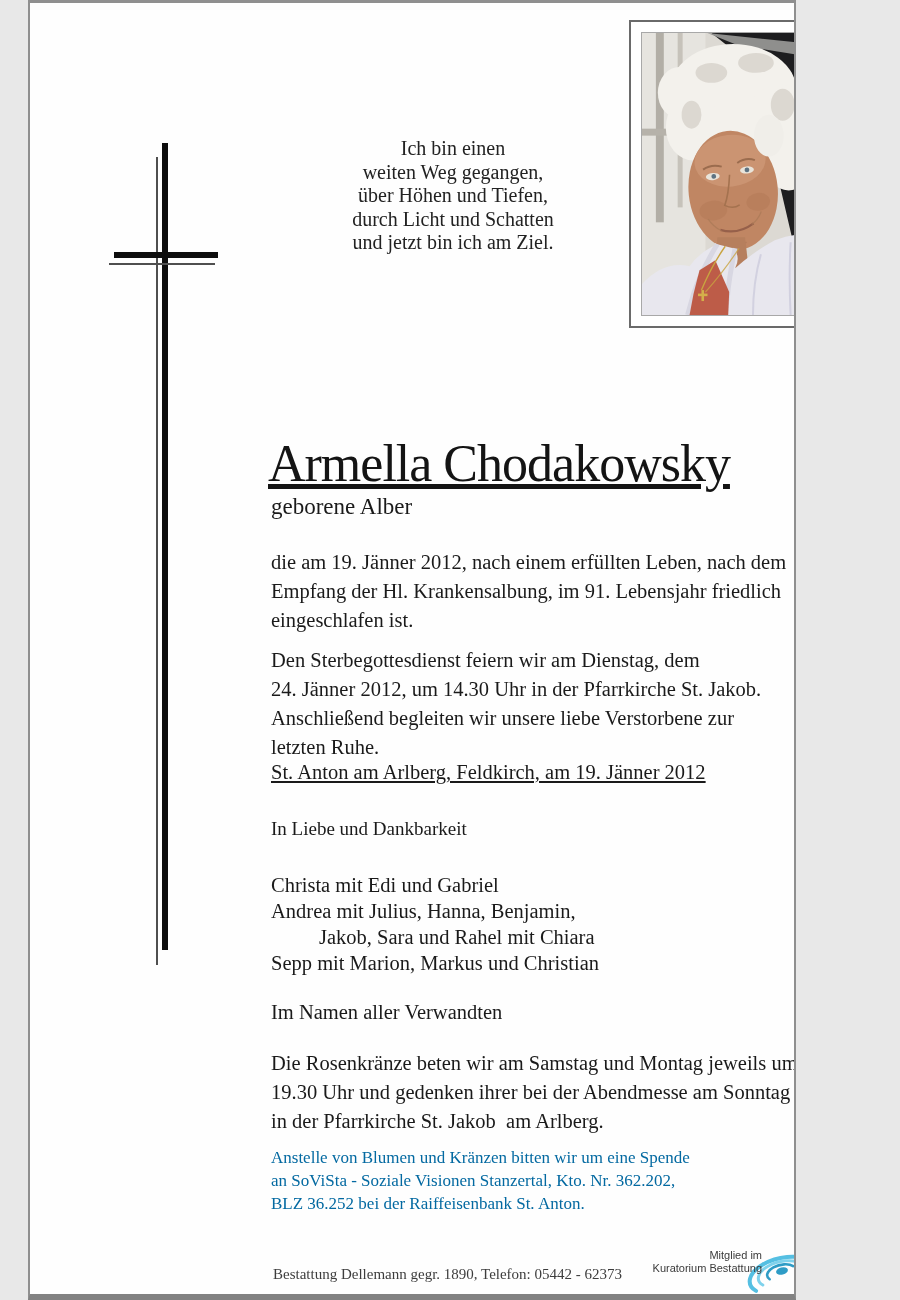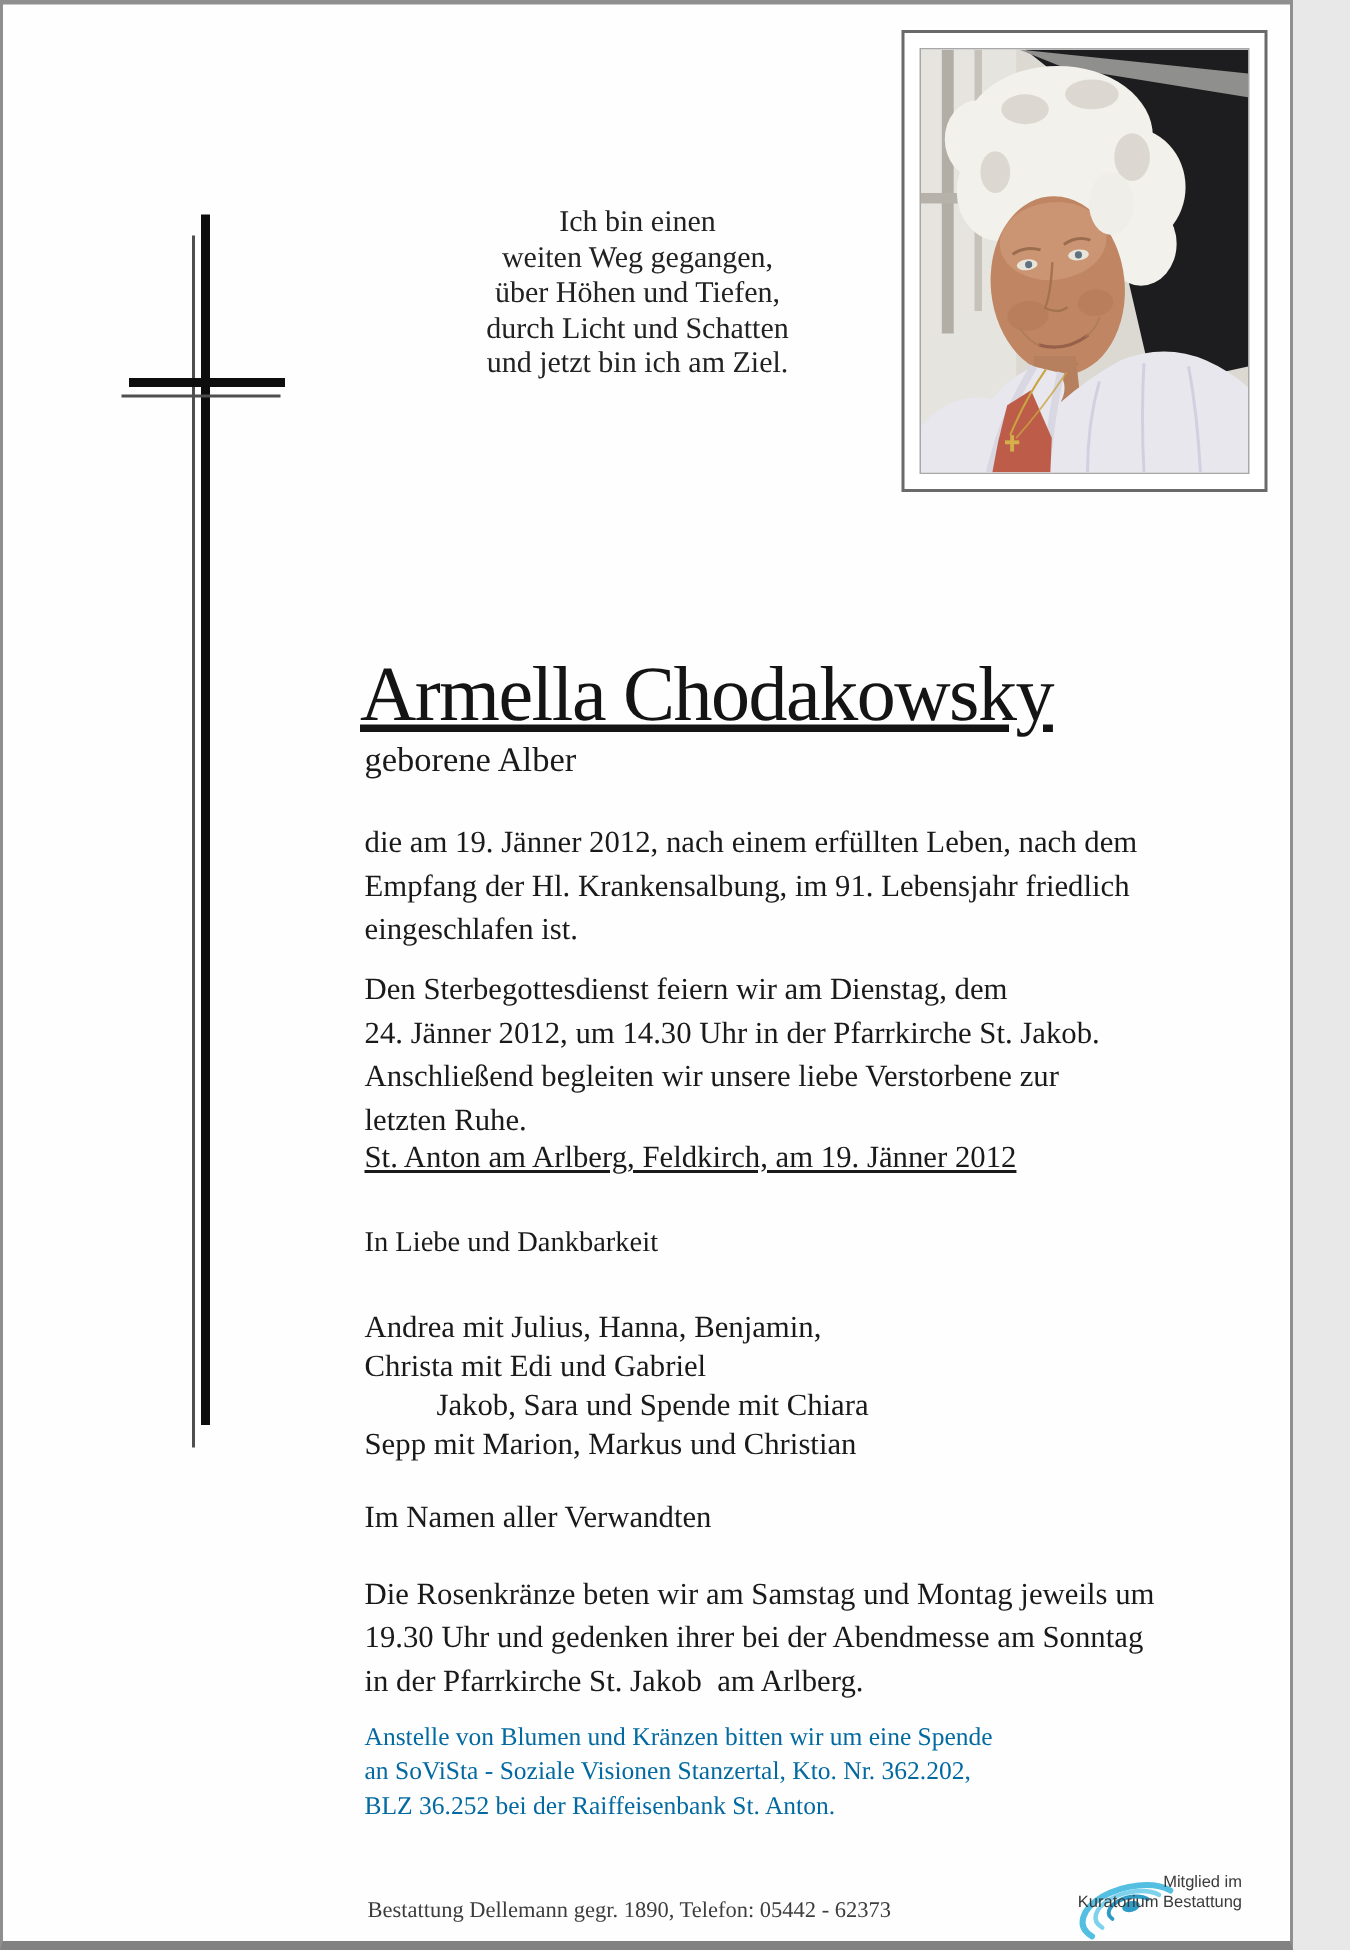--- a/index.html
+++ b/index.html
@@ -1,18 +1,18 @@
 <!DOCTYPE html>
 <html><head>
 <meta charset="utf-8">
 <style>
   html,body{margin:0;padding:0;background:#e8e8e8;}
   .page{
-    position:relative; width:862px; height:1300px; background:#fefefe;
-    font-family:"Liberation Serif", serif; color:#1a1a1a; overflow:hidden;
+    position:relative; width:768px; height:1300px; background:#fefefe;
+    font-family:"Liberation Serif", serif; color:#1a1a1a; overflow:hidden;margin-left:28px;
   }
   .page-frame{
     position:absolute; inset:0;
     border-left:2px solid #8f8f8f; border-right:2px solid #8f8f8f;
     border-top:3px solid #8f8f8f; border-bottom:6px solid #828282;
     box-sizing:border-box; pointer-events:none; z-index:50;
   }
   .abs{position:absolute;}
   .prewrap{white-space:pre-wrap;}
 
@@ -150,23 +150,23 @@
 eingeschlafen ist.</div>
   <div class="abs service-para prewrap">Den Sterbegottesdienst feiern wir am Dienstag, dem
 24. Jänner 2012, um 14.30 Uhr in der Pfarrkirche St. Jakob.
 Anschließend begleiten wir unsere liebe Verstorbene zur
 letzten Ruhe.</div>
   <div class="abs place-date">St. Anton am Arlberg, Feldkirch, am 19. Jänner 2012</div>
   <div class="abs gratitude">In Liebe und Dankbarkeit</div>
 
   <div class="abs family">
     <div class="family-children">
+      <div class="child-line">Christa mit Edi und Gabriel</div>
       <div class="child-line">Andrea mit Julius, Hanna, Benjamin,</div>
-      <div class="child-line">Christa mit Edi und Gabriel</div>
-      <div class="child-line indent">Jakob, Sara und Spende mit Chiara</div>
+      <div class="child-line indent">Jakob, Sara und Rahel mit Chiara</div>
       <div class="child-line">Sepp mit Marion, Markus und Christian</div>
     </div>
   </div>
 
   <div class="abs relatives">Im Namen aller Verwandten</div>
   <div class="abs rosary-para prewrap">Die Rosenkränze beten wir am Samstag und Montag jeweils um
 19.30 Uhr und gedenken ihrer bei der Abendmesse am Sonntag
 in der Pfarrkirche St. Jakob  am Arlberg.</div>
   <div class="abs donation-para prewrap">Anstelle von Blumen und Kränzen bitten wir um eine Spende
 an SoViSta - Soziale Visionen Stanzertal, Kto. Nr. 362.202,

